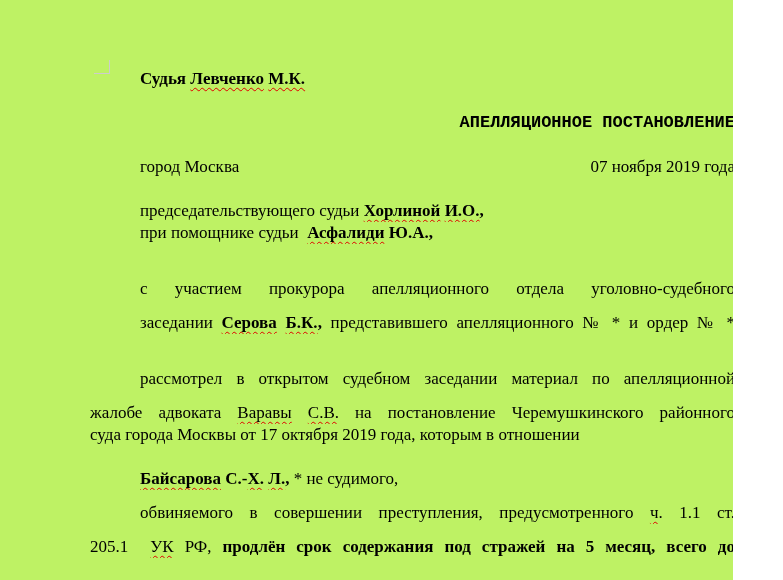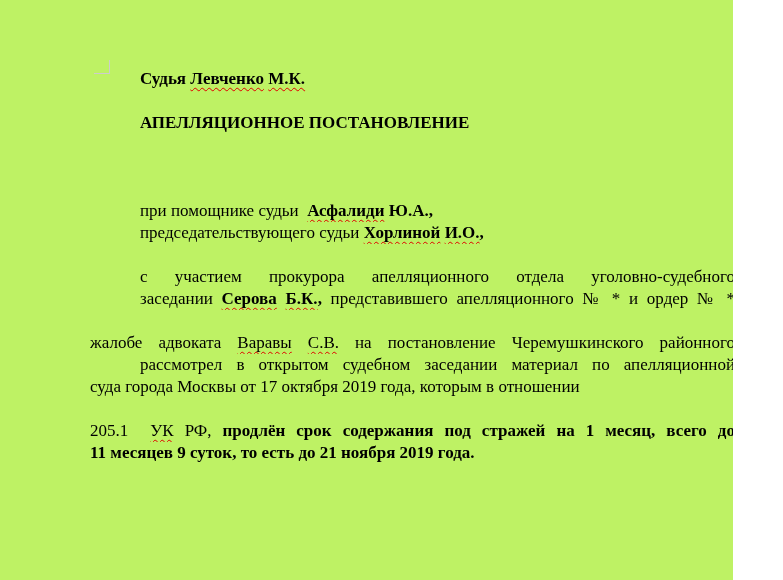--- a/index.html
+++ b/index.html
@@ -9,26 +9,26 @@
     font-size:17px;line-height:22px;color:#000;
   }
   .page{position:relative;width:733px;height:580px;background:#bef264;overflow:hidden;}
   .corner{position:absolute;}
   .corner-left{left:94px;top:60px;width:15px;height:13px;
     border-right:1px solid #cccccc;border-bottom:1px solid #cccccc;}
   .corner-right{left:743px;top:56px;width:15px;height:13px;
     border-left:1px solid #cccccc;border-bottom:1px solid #cccccc;}
   .textblock{position:absolute;left:90px;top:68px;width:645px;}
   .ln{height:22px;overflow:hidden;}
-  .jl{height:22px;overflow:hidden;text-align:justify;}
+  .jl{height:22px;overflow:hidden;text-align:justify;margin-top:12px;}
   .jl::after{content:"";display:inline-block;width:100%;}
   .row{height:22px;display:flex;justify-content:space-between;padding-left:50px;box-sizing:border-box;}
   .blank{height:22px;}
   .ind{text-indent:50px;}
-  .center{text-align:left;}
+  .center{text-align:right;font-family:Liberation Mono, monospace;}
   .b{font-weight:bold;}
   .sp{
     text-decoration-line:underline;
     text-decoration-style:wavy;
     text-decoration-color:#e00000;
     text-decoration-thickness:1px;
     text-underline-offset:3px;
     text-decoration-skip-ink:none;
   }
 </style>
@@ -46,41 +46,44 @@
       <span><span>Судья </span><span class="sp">Левченко</span><span> </span><span class="sp">М.К.</span></span>
     </div>
 
     <div class="blank"></div>
 
     <div class="ln center b ind">АПЕЛЛЯЦИОННОЕ ПОСТАНОВЛЕНИЕ</div>
 
     <div class="blank"></div>
 
     <div class="row">
+      <span>город Москва</span>
+      <span>07 ноября 2019 года</span>
     </div>
 
     <div class="blank"></div>
 
 
+    <div class="ln ind"><span>председательствующего судьи </span><span class="b sp">Хорлиной</span><span class="b"> </span><span class="b sp">И.О.</span><span class="b">,</span></div>
+
     <div class="ln ind"><span>при помощнике судьи &nbsp;</span><span class="b sp">Асфалиди</span><span class="b"> Ю.А.,</span></div>
-
-    <div class="ln ind"><span>председательствующего судьи </span><span class="b sp">Хорлиной</span><span class="b"> </span><span class="b sp">И.О.</span><span class="b">,</span></div>
 
     <div class="blank"></div>
 
     <div class="jl ind"><span>с участием прокурора апелляционного отдела уголовно-судебного</span></div>
 
     <div class="jl ind"><span>заседании </span><span class="b sp">Серова</span><span class="b"> </span><span class="b sp">Б.К.</span><span class="b">,</span><span> представившего апелляционного № * и ордер № *</span></div>
 
     <div class="blank"></div>
 
+    <div class="jl ind"><span>рассмотрел в открытом судебном заседании материал по апелляционной</span></div>
     <div class="jl"><span>жалобе адвоката </span><span class="sp">Варавы</span><span> </span><span class="sp">С.В.</span><span> на постановление Черемушкинского районного</span></div>
-    <div class="jl ind"><span>рассмотрел в открытом судебном заседании материал по апелляционной</span></div>
     <div class="ln">суда города Москвы от 17 октября 2019 года, которым в отношении</div>
 
     <div class="blank"></div>
 
+    <div class="ln ind"><span class="b sp">Байсарова</span><span class="b"> С.-</span><span class="b sp">Х.</span><span class="b"> </span><span class="b sp">Л.</span><span class="b">,</span><span> * не судимого,</span></div>
 
-    <div class="jl"><span>205.1 &nbsp;</span><span class="sp">УК</span><span> РФ, </span><span class="b">продлён срок содержания под стражей на 1 месяц, всего до</span></div>
-    <div class="ln b">11 месяцев 9 суток, то есть до 21 ноября 2019 года.</div>
+    <div class="jl ind"><span>обвиняемого в совершении преступления, предусмотренного </span><span class="sp">ч</span><span>. 1.1 ст.</span></div>
+    <div class="jl"><span>205.1 &nbsp;</span><span class="sp">УК</span><span> РФ, </span><span class="b">продлён срок содержания под стражей на 5 месяц, всего до</span></div>
 
   </div>
 </div>
 
 </body></html>

